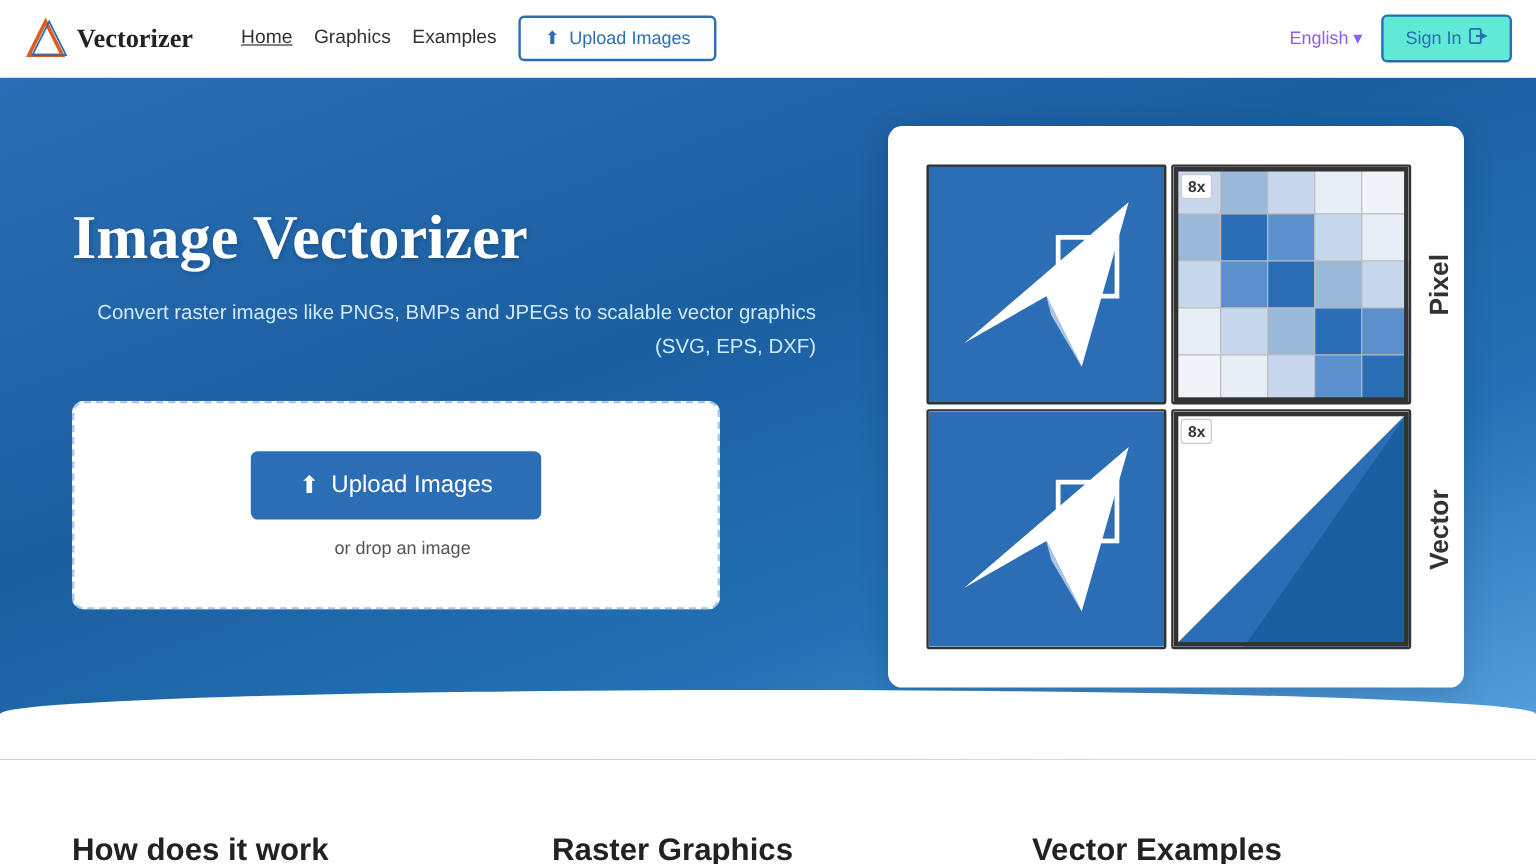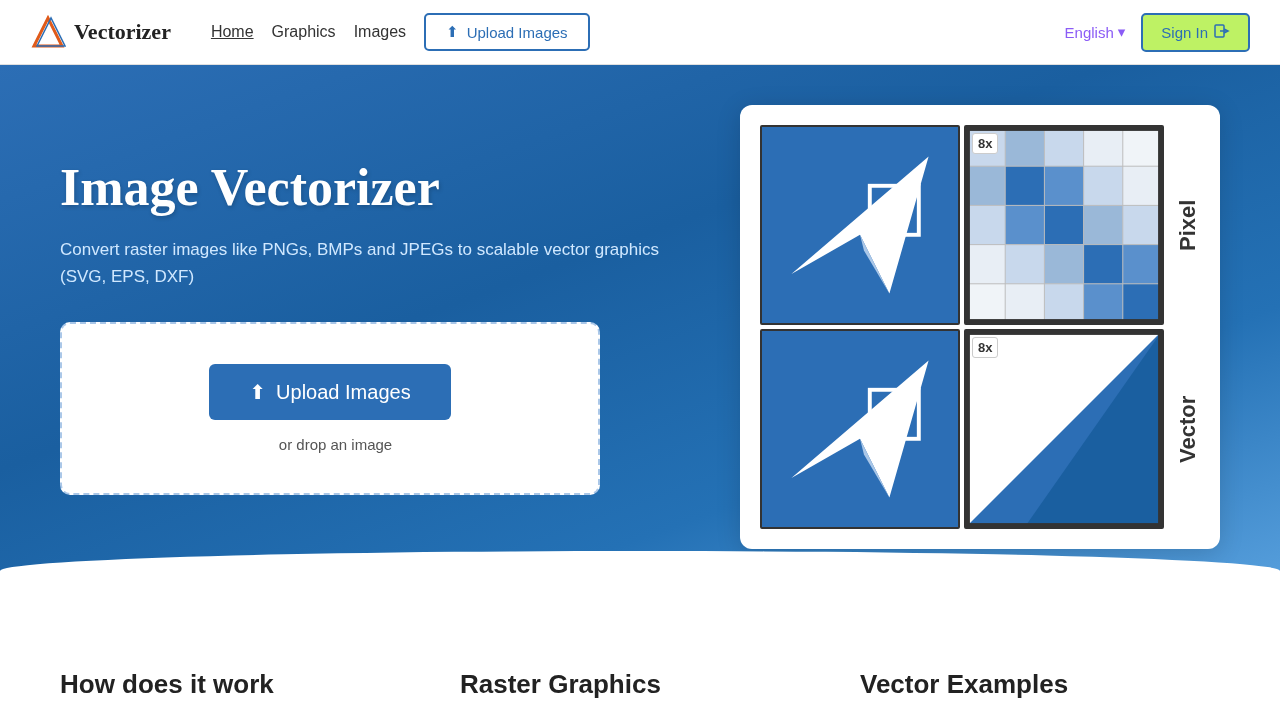--- a/index.html
+++ b/index.html
@@ -2,21 +2,21 @@
 <html><head>
   <meta charset="utf-8">
   <style>
     * { margin: 0; padding: 0; box-sizing: border-box; }
     body { font-family: Arial, sans-serif; overflow-x: hidden; }
 
     
     .navbar {
       display: flex;
       align-items: center;
-      padding: 0 30px;
+      padding: 0 20px;
       height: 65px;
       background: #fff;
       border-bottom: 1px solid #e0e0e0;
       position: relative;
       z-index: 10;
     }
     .navbar-logo {
       display: flex;
       align-items: center;
       margin-right: 40px;
@@ -67,21 +67,21 @@
     }
     .lang-selector {
       display: flex;
       align-items: center;
       gap: 4px;
       font-size: 15px;
       color: #8b5cf6;
       cursor: pointer;
     }
     .btn-signin {
-      background: #bef264;
+      background: #5eead4;
       border: 2px solid #2c6eb5;
       color: #2c6eb5;
       padding: 8px 18px;
       border-radius: 5px;
       font-size: 15px;
       cursor: pointer;
       display: flex;
       align-items: center;
       gap: 6px;
     }
@@ -115,21 +115,21 @@
       font-size: 52px;
       font-weight: bold;
       font-family: Georgia, serif;
       margin-bottom: 20px;
       line-height: 1.1;
       text-shadow: 1px 2px 4px rgba(0,0,0,0.2);
     }
     .hero-subtitle {
       font-size: 17px;
       color: #d0e8ff;
-      text-align: left;
+      text-align: right;
       margin-bottom: 32px;
       line-height: 1.6;
     }
     .hero-upload-box {
       background: #fff;
       border-radius: 10px;
       padding: 40px 60px;
       display: flex;
       flex-direction: column;
       align-items: center;
@@ -156,21 +156,21 @@
     }
 
     
     .hero-right {
       flex: 0 0 auto;
       width: 480px;
     }
     .comparison-card {
       background: #fff;
       border-radius: 12px;
-      padding: 20px;
+      padding: 32px;
       box-shadow: 0 4px 24px rgba(0,0,0,0.15);
       display: grid;
       grid-template-columns: 200px 200px 40px;
       grid-template-rows: 200px 200px;
       gap: 4px;
       position: relative;
     }
     .comparison-img {
       border: 2px solid #333;
       border-radius: 2px;
@@ -237,21 +237,21 @@
     <svg class="logo-icon" viewBox="0 0 36 36">
       <polygon points="4,32 18,4 32,32" fill="none" stroke="#e05a1a" stroke-width="3"></polygon>
       <polygon points="4,32 18,4 32,32" fill="none" stroke="#2c6eb5" stroke-width="1.5" transform="translate(3,0)"></polygon>
     </svg>
     <span class="logo-text">Vectorizer</span>
   </a>
 
   <div class="navbar-nav">
     <a class="nav-link active" href="#">Home</a>
     <a class="nav-link" href="#">Graphics</a>
-    <a class="nav-link" href="#">Images</a>
+    <a class="nav-link" href="#">Examples</a>
     <button class="btn-upload-nav">
       <span>⬆</span>
       <span>Upload Images</span>
     </button>
   </div>
 
   <div class="navbar-right">
     <div class="lang-selector">
       <span>English</span>
       <span>▾</span>

